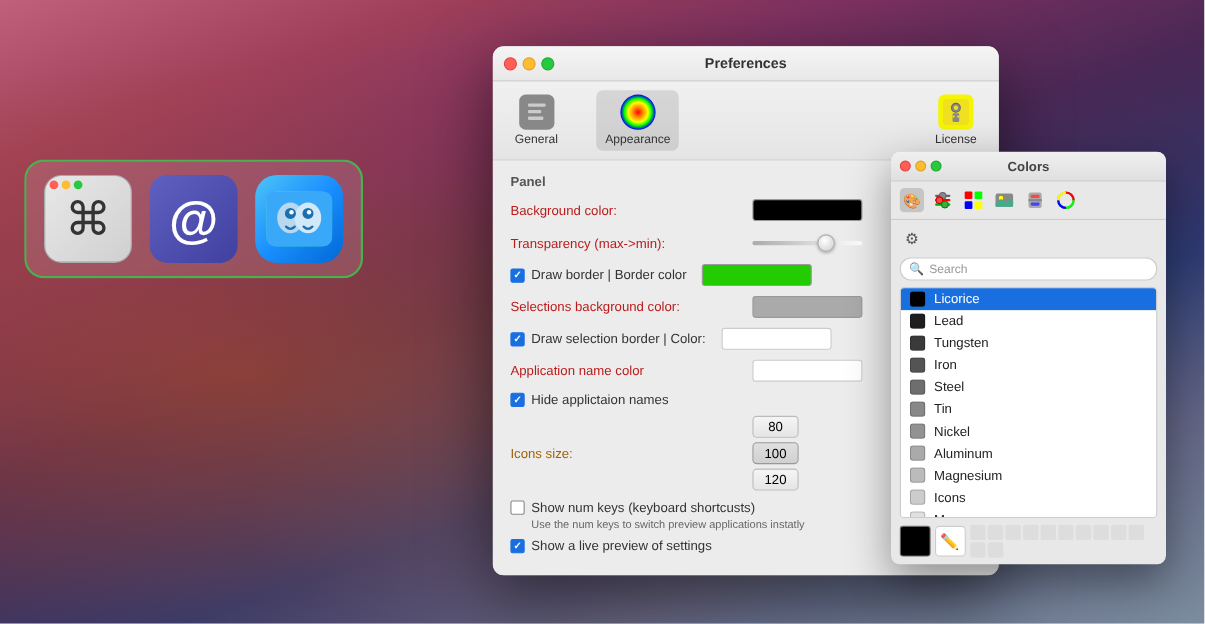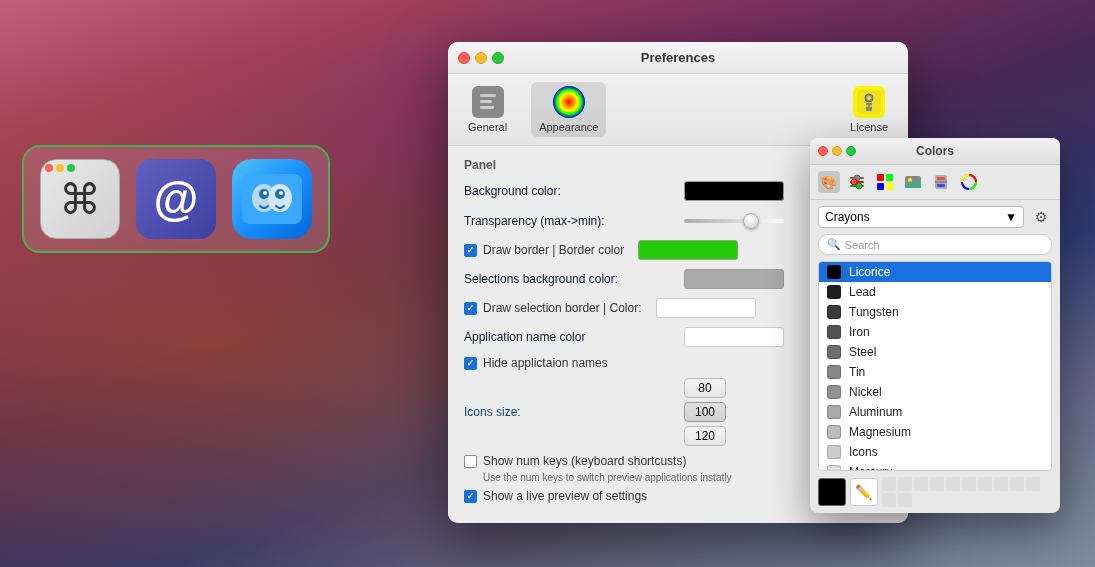--- a/index.html
+++ b/index.html
@@ -138,21 +138,21 @@
     .tl { width:12px;height:12px;border-radius:50%; }
     .tl-red { background:#ff5f57; border:1px solid #e0443e; }
     .tl-yellow { background:#febc2e; border:1px solid #d9a12c; }
     .tl-green { background:#28c840; border:1px solid #1aab29; }
 
     .prefs-toolbar {
       background: linear-gradient(180deg, #f0f0f0 0%, #e5e5e5 100%);
       padding: 8px 12px;
       display: flex;
       align-items: center;
-      gap: 16px;
+      gap: 27px;
       border-bottom: 1px solid #ccc;
     }
     .toolbar-item {
       display: flex;
       flex-direction: column;
       align-items: center;
       gap: 3px;
       padding: 4px 8px;
       border-radius: 6px;
       cursor: pointer;
@@ -201,21 +201,21 @@
       margin-bottom: 8px;
     }
     .pref-row {
       display: flex;
       align-items: center;
       margin-bottom: 8px;
       min-height: 22px;
     }
     .pref-label {
       font-size: 12px;
-      color: #0f172a;
+      color: #b91c1c;
       width: 220px;
       flex-shrink: 0;
     }
     .pref-control {
       flex: 1;
     }
     .color-swatch {
       height: 20px;
       width: 100px;
       border: 1px solid #999;
@@ -278,21 +278,21 @@
       color: #333;
     }
 
     .icon-size-row {
       display: flex;
       align-items: center;
       margin-bottom: 8px;
     }
     .icon-size-label {
       font-size: 12px;
-      color: #0c4a6e;
+      color: #a16207;
       width: 220px;
     }
     .size-buttons {
       display: flex;
       gap: 4px;
       flex-direction: column;
     }
     .size-btn {
       padding: 2px 10px;
       font-size: 12px;
@@ -671,24 +671,20 @@
         <circle cx="9" cy="9" r="7" fill="none" stroke="#888" stroke-width="2"></circle>
         <path d="M9 2 A7 7 0 0 1 16 9" stroke="#f00" stroke-width="2" fill="none"></path>
         <path d="M16 9 A7 7 0 0 1 9 16" stroke="#0f0" stroke-width="2" fill="none"></path>
         <path d="M9 16 A7 7 0 0 1 2 9" stroke="#00f" stroke-width="2" fill="none"></path>
         <path d="M2 9 A7 7 0 0 1 9 2" stroke="#ff0" stroke-width="2" fill="none"></path>
       </svg>
     </div>
   </div>
 
   <div class="colors-dropdown-row">
-    <div class="colors-dropdown">
-      <span>Crayons</span>
-      <span>▼</span>
-    </div>
     <div class="gear-btn">⚙</div>
   </div>
 
   <div class="colors-search">
     <span>🔍</span>
     <span>Search</span>
   </div>
 
   <div class="color-list">
     <div class="color-item selected">

